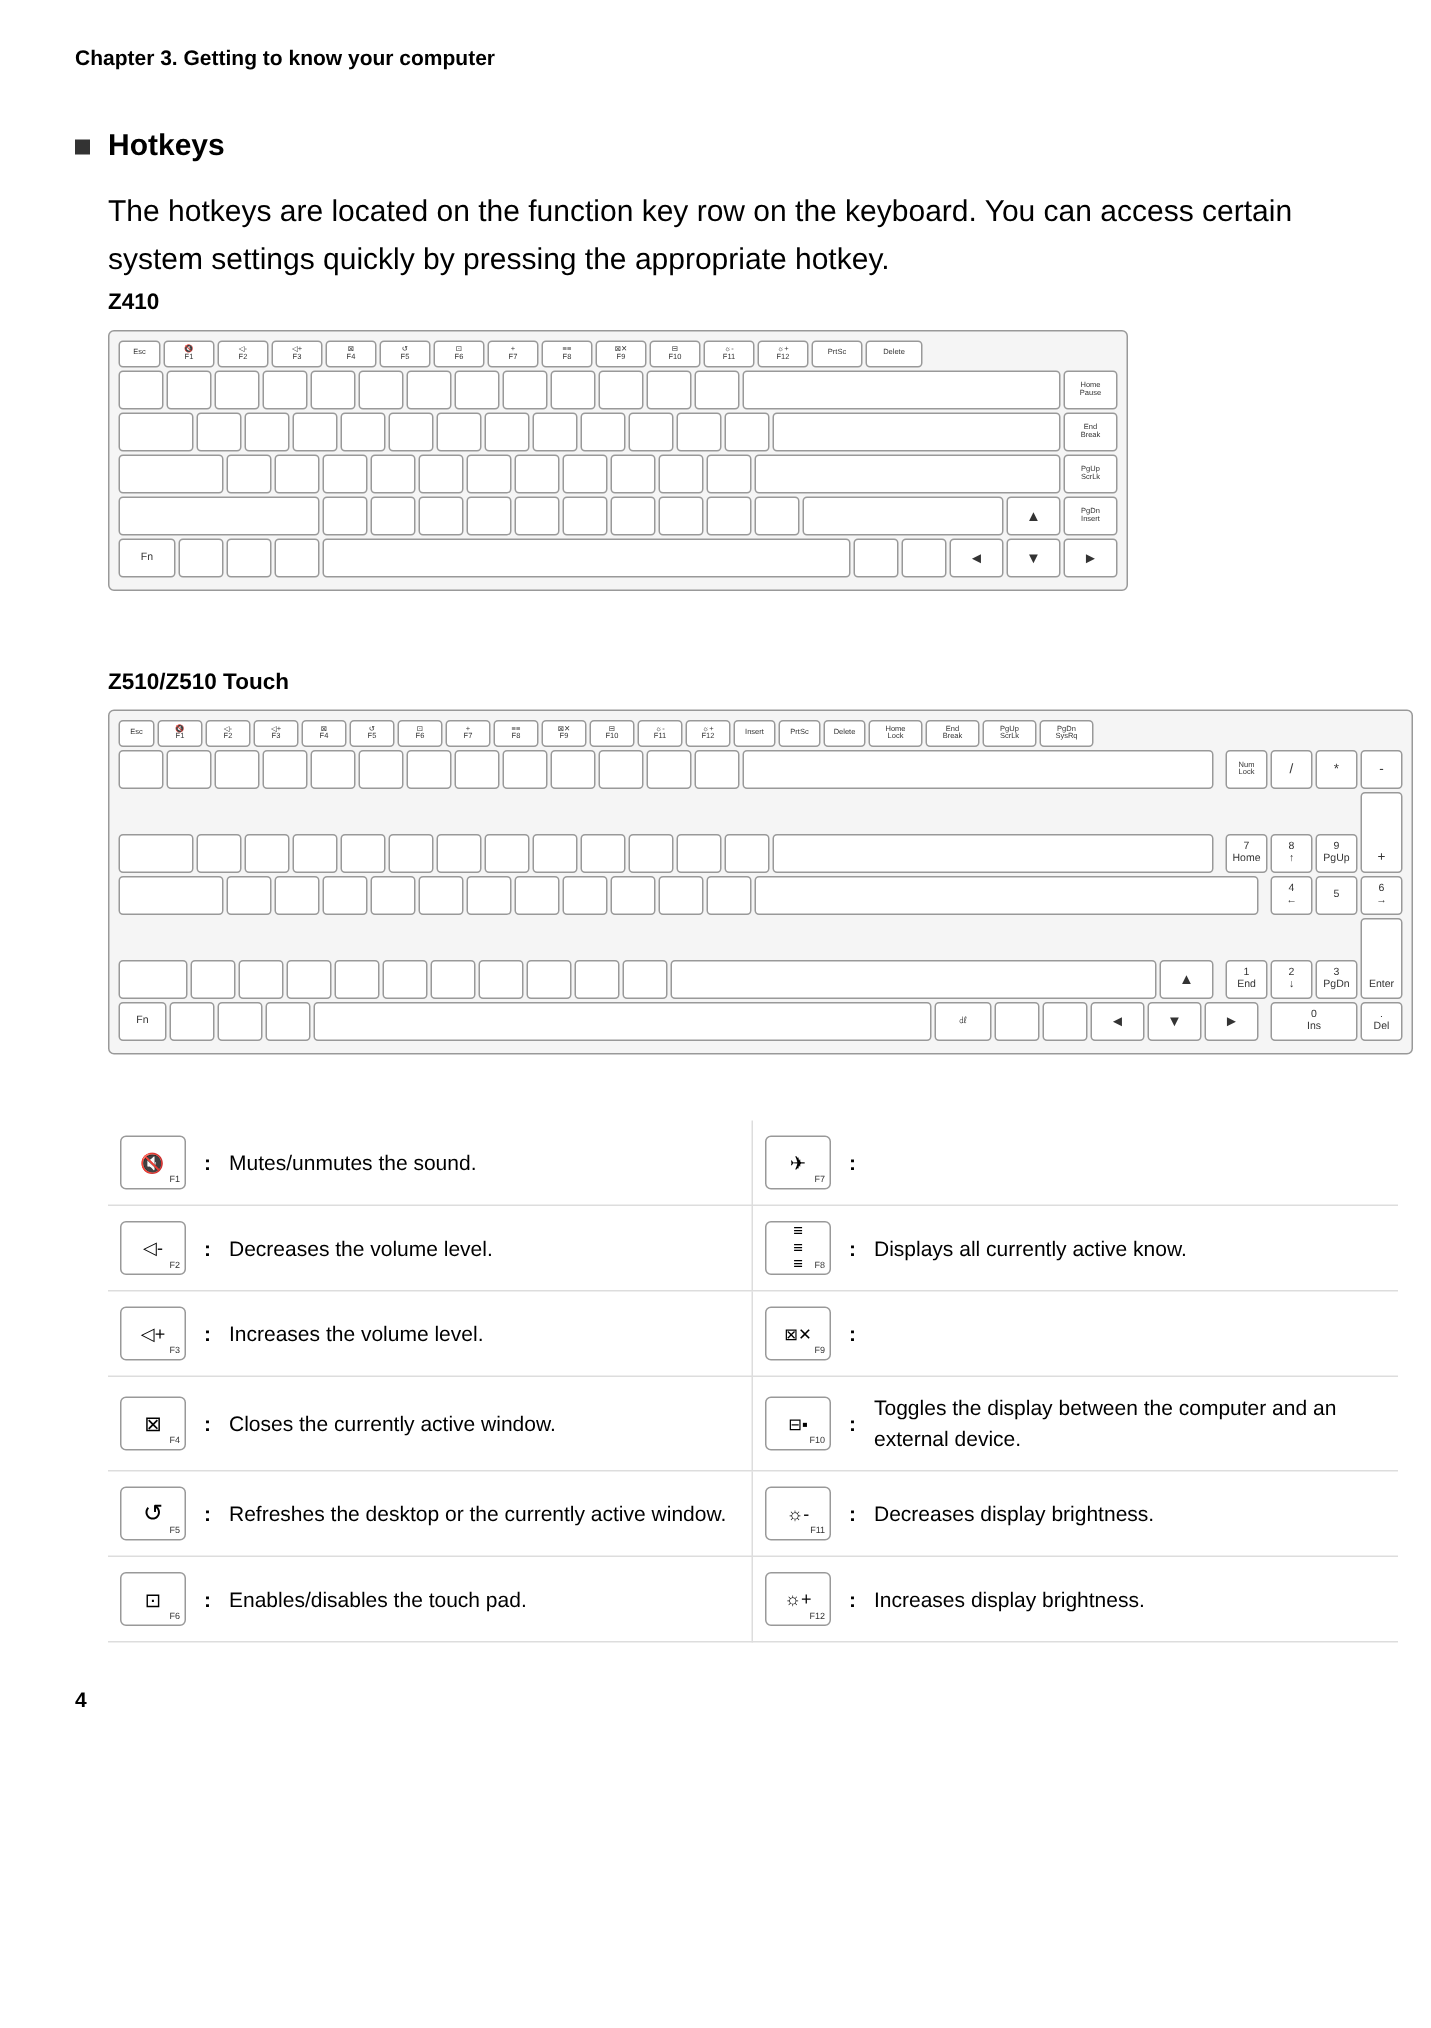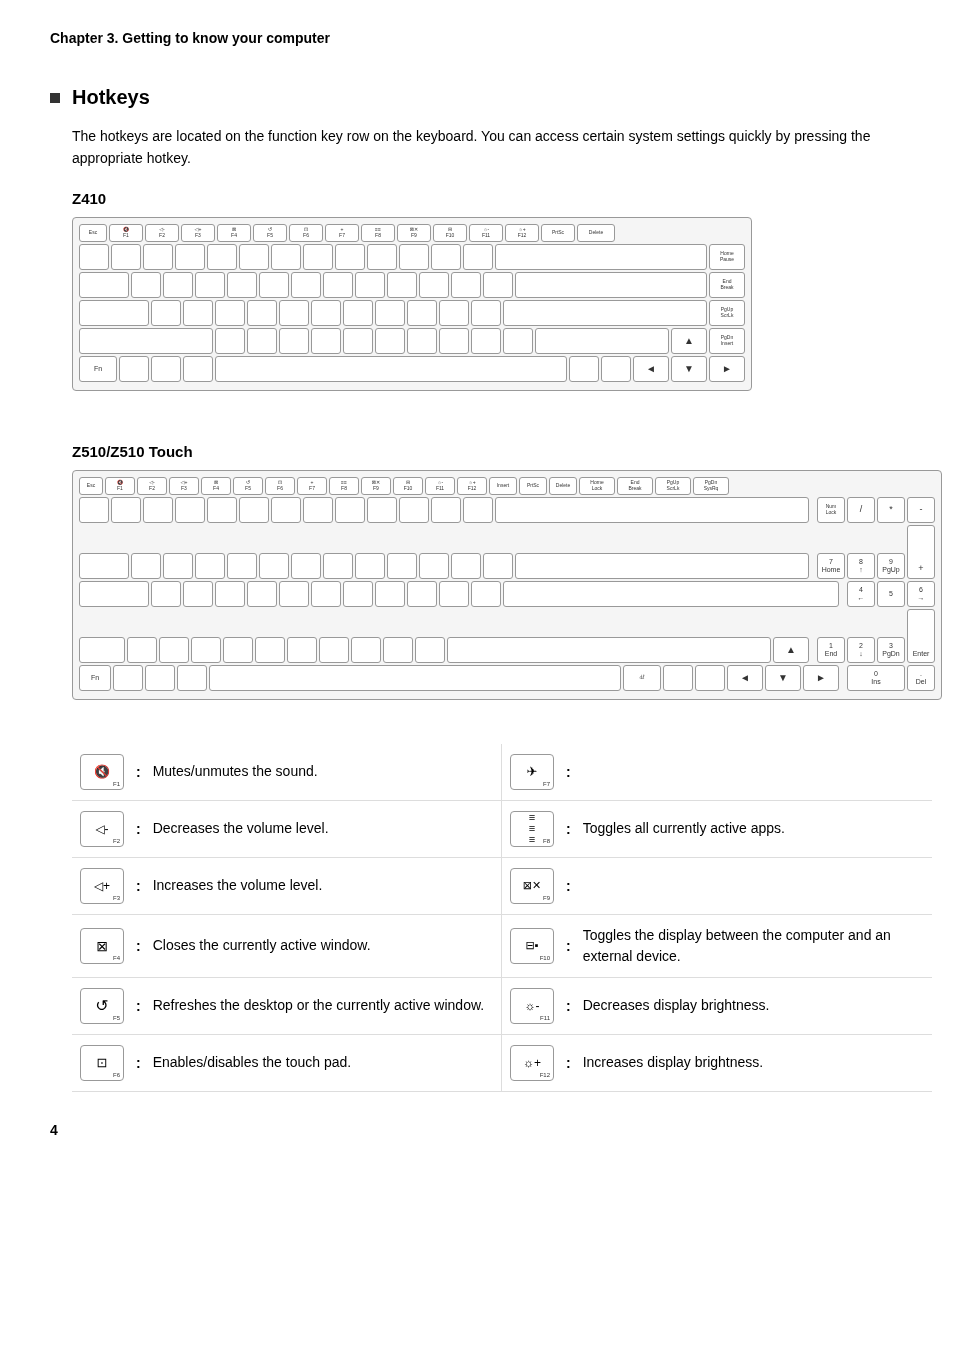--- a/index.html
+++ b/index.html
@@ -28,23 +28,23 @@
       height: 10px;
       background: #333;
       flex-shrink: 0;
     }
     .section-title {
       font-size: 20px;
       font-weight: bold;
     }
     .section-desc {
       margin-left: 22px;
-      margin-bottom: 20px;
+      margin-bottom: 4px;
       line-height: 1.6;
-      font-size: 14px;
+      font-size: 20px;
     }
     .subsection-title {
       font-weight: bold;
       font-size: 15px;
       margin-bottom: 10px;
       margin-left: 22px;
     }
     
     .keyboard-container {
       margin-left: 22px;
@@ -432,21 +432,21 @@
     </div>
     <span class="hotkey-colon">:</span>
     <span class="hotkey-desc">Decreases the volume level.</span>
   </div>
   <div class="hotkey-row hotkey-col-right">
     <div class="hotkey-icon">
       <span style="font-size:11px; line-height:1;">≡<br>≡<br>≡</span>
       <span class="fn-label">F8</span>
     </div>
     <span class="hotkey-colon">:</span>
-    <span class="hotkey-desc">Toggles all currently active apps.</span>
+    <span class="hotkey-desc">Displays all currently active know.</span>
   </div>
 
   <div class="hotkey-row hotkey-col-left">
     <div class="hotkey-icon">
       <span style="font-size:12px;">◁+</span>
       <span class="fn-label">F3</span>
     </div>
     <span class="hotkey-colon">:</span>
     <span class="hotkey-desc">Increases the volume level.</span>
   </div>

